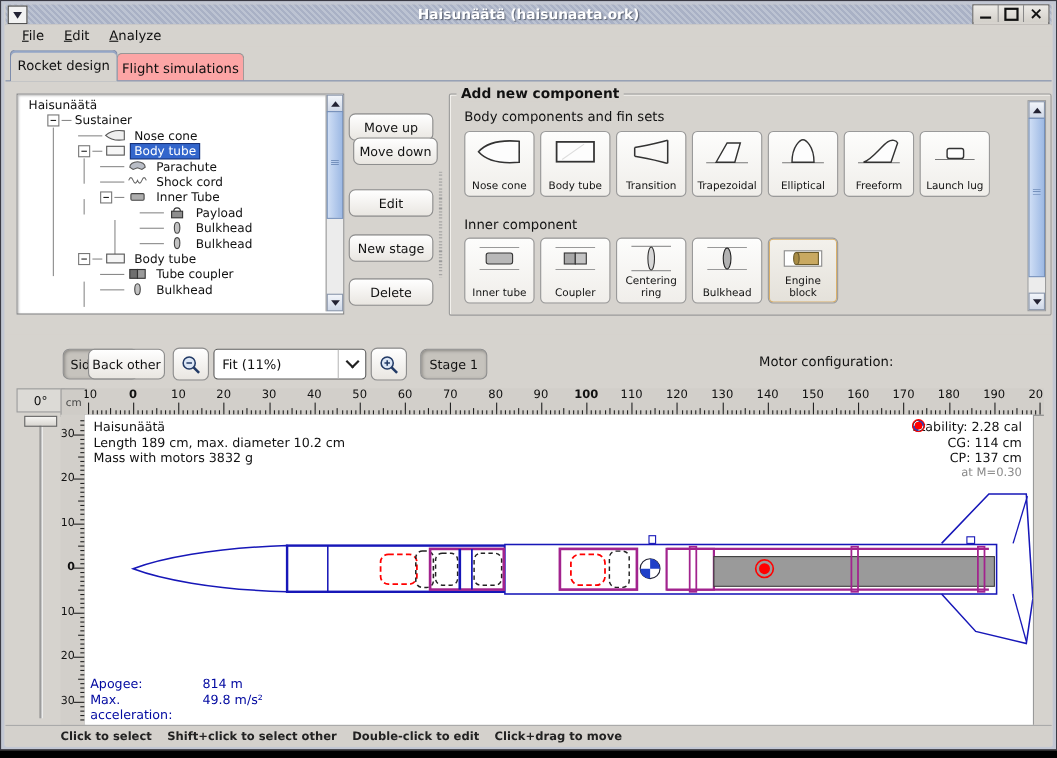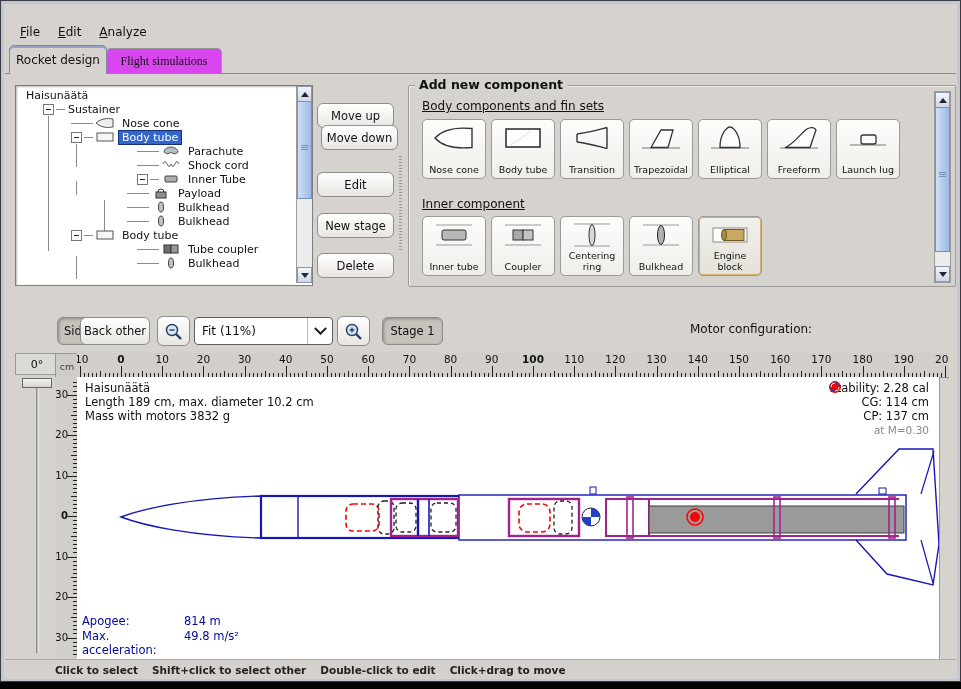--- a/index.html
+++ b/index.html
@@ -23,27 +23,27 @@
   .glyph-close{font-size:15px;font-weight:bold;line-height:13px;color:#111;}
   
   .menubar{position:absolute;left:4px;top:21px;right:4px;height:20px;background:#d6d3ce;display:flex;align-items:center;padding-left:6px;}
   .menu-item{display:inline-block;padding:2px 9px;color:#111;}
   .menu-item::first-letter{text-decoration:underline;}
   
   .tabs{position:absolute;left:4px;top:42px;right:4px;height:31px;}
   .tab{position:absolute;bottom:0;display:flex;align-items:center;justify-content:center;font-size:12px;}
   .tab.active{left:4px;width:96px;height:28px;background:#d6d3ce;border:1px solid #7d8cab;border-bottom:none;
     border-radius:5px 5px 0 0;box-shadow:inset 0 2px 0 #93a5c6;z-index:3;}
-  .tab.inactive{left:101px;width:114px;height:25px;background:#d946ef;border:1px solid #979797;border-bottom:none;border-radius:5px 5px 0 0;font-family:Liberation Serif, serif;}
+  .tab.inactive{left:101px;width:114px;height:25px;background:#fca5a5;border:1px solid #979797;border-bottom:none;border-radius:5px 5px 0 0;}
   .content-top{position:absolute;left:4px;top:72px;right:4px;height:230px;background:#d6d3ce;border-top:1px solid #7d8cab;}
   
   .tree-panel{position:absolute;left:14px;top:84px;width:296px;height:199px;background:#fff;border:1px solid #7e7e7e;box-shadow:inset 1px 1px 2px #bbb;}
   .tree-rows{position:absolute;left:1px;top:2px;right:17px;bottom:1px;overflow:hidden;}
   .trow{height:14px;display:flex;align-items:center;font-size:11px;white-space:nowrap;position:relative;}
-  .d0{padding-left:6px}.d1{padding-left:26px}.d2{padding-left:54px}.d3{padding-left:120px}.d4{padding-left:110px}
+  .d0{padding-left:6px}.d1{padding-left:26px}.d2{padding-left:54px}.d3{padding-left:74px}.d4{padding-left:110px}
   .exp{width:9px;height:9px;border:1px solid #777;background:#fff;position:relative;flex:none;margin-right:2px;}
   .exp::after{content:"";position:absolute;left:2px;top:4px;width:5px;height:1px;background:#222;}
   .twig{width:9px;height:1px;background:#8a8a8a;flex:none;}
   .twig.long{width:22px;}
   .ticon{width:22px;height:12px;flex:none;display:flex;align-items:center;justify-content:center;margin:0 3px 0 1px;}
   .tlabel{padding:0 3px;line-height:13px;}
   .tlabel.selected{background:#3366cc;color:#fff;box-shadow:0 0 0 1px #17327a;}
   .guide{position:absolute;width:1px;background:#8a8a8a;}
   
   .vsb{position:absolute;width:15px;background:#ececec;border:1px solid #9b9b9b;}
@@ -57,21 +57,21 @@
     background:repeating-linear-gradient(#7591bd 0 1px,transparent 1px 2px);}
   
   .btn{position:absolute;background:linear-gradient(#ffffff,#e9e6e1);border:1px solid #8e8e8e;border-radius:6px;
     display:flex;align-items:center;justify-content:center;font-size:11.5px;color:#111;}
   .btn.pressed{background:#c6c3bd;box-shadow:inset 1px 1px 3px rgba(0,0,0,.3);}
   .vsep{position:absolute;left:398px;top:155px;height:96px;width:3px;
     background:repeating-linear-gradient(#9a9a9a 0 1px,transparent 1px 3px);background-size:1px 100%;background-repeat:repeat-x;}
   
   .groupbox{position:absolute;left:407px;top:84px;width:546px;height:200px;border:1px solid #9b9b9b;border-radius:2px;box-shadow:inset 1px 1px 0 #f2f0ec;}
   .gb-title{position:absolute;left:6px;top:-9px;background:#d6d3ce;padding:0 4px;font-weight:bold;font-size:12.5px;}
-  .gb-label{position:absolute;font-size:12px;text-decoration:underline;}
+  .gb-label{position:absolute;font-size:12px;}
   .comp-row{position:absolute;display:flex;gap:5px;}
   .comp-btn{width:62px;height:58px;background:linear-gradient(#fdfdfc,#f0eeea);border:1px solid #9a9a9a;border-radius:5px;
     display:flex;flex-direction:column;align-items:center;}
   .comp-btn.focused{background:linear-gradient(#f3f1ec,#e4e1da);box-shadow:inset 0 0 0 1px #d9b06a;}
   .comp-icon{height:30px;margin-top:3px;display:flex;align-items:center;justify-content:center;}
   .comp-label{margin-top:auto;padding-bottom:3px;font-size:9.5px;line-height:1.1;text-align:center;width:58px;}
   
   .combo{position:absolute;height:26px;background:#fff;border:1px solid #5f5f5f;border-radius:4px;display:flex;align-items:center;}
   .combo-text{flex:1;padding:0 7px;font-size:12px;white-space:nowrap;overflow:hidden;}
   .combo-arrow{width:24px;height:100%;border-left:1px solid #bbb;display:flex;align-items:center;justify-content:center;}
@@ -104,20 +104,37 @@
   .flight-row{display:flex;}
   .flight-row .fl{width:102px;}
   .statusbar{position:absolute;left:4px;top:658px;right:4px;height:19px;background:#d4d1cc;border-top:1px solid #aaa;
     display:flex;align-items:center;gap:14px;padding-left:50px;font-size:10.5px;font-weight:bold;color:#222;}
 </style>
 </head>
 <body>
 
 <div class="window">
 
+  <div class="titlebar">
+    <div class="win-menu-btn">
+      <span class="tri-down"></span>
+    </div>
+    <div class="title">Haisunäätä (haisunaata.ork)</div>
+    <div class="win-controls">
+      <div class="win-btn">
+          <span class="glyph-min"></span>
+        </div>
+      <div class="win-btn">
+          <span class="glyph-max"></span>
+        </div>
+      <div class="win-btn">
+          <span class="glyph-close">×</span>
+        </div>
+    </div>
+  </div>
 
   <div class="menubar">
     <span class="menu-item">File</span>
     <span class="menu-item">Edit</span>
     <span class="menu-item">Analyze</span>
   </div>
 
   <div class="tabs">
     <div class="tab active">Rocket design</div>
     <div class="tab inactive">Flight simulations</div>

